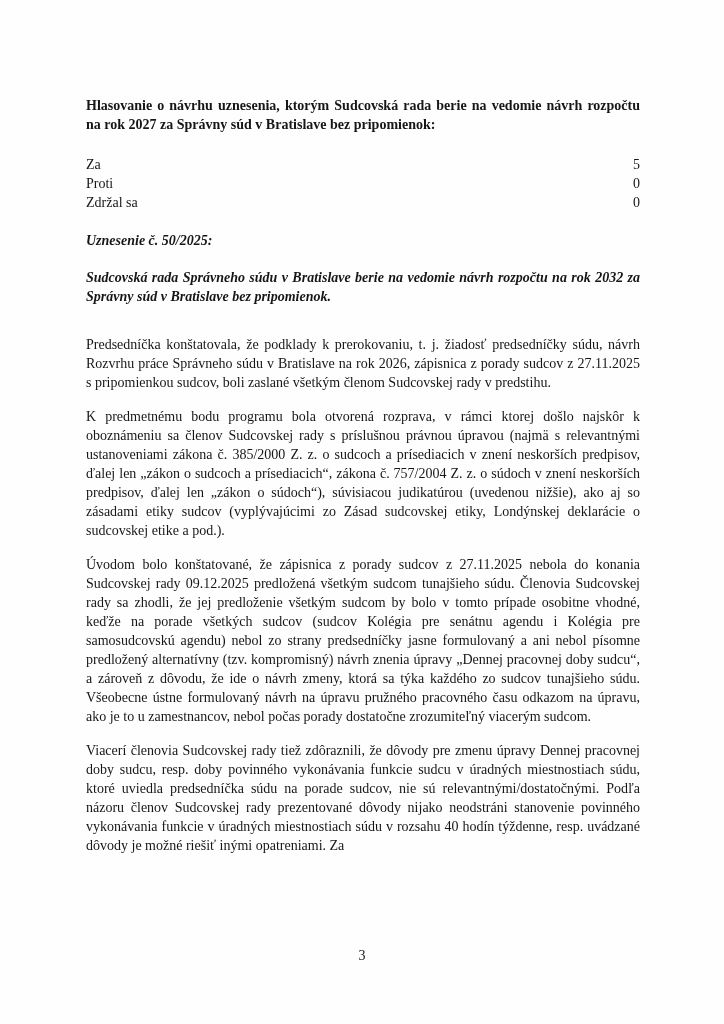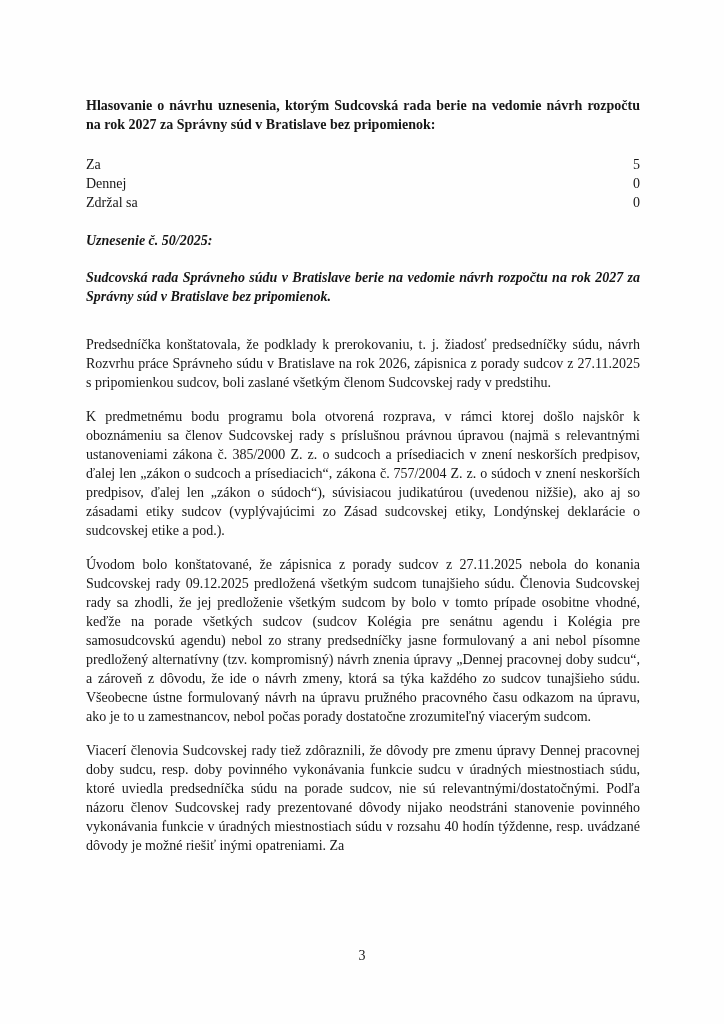--- a/index.html
+++ b/index.html
@@ -78,33 +78,33 @@
 
   <div class="heading-bold">Hlasovanie o návrhu uznesenia, ktorým Sudcovská rada berie na vedomie návrh rozpočtu na rok 2027 za Správny súd v Bratislave bez pripomienok:</div>
 
 
   <div class="vote-table">
     <div class="vote-row">
       <span class="vote-label">Za</span>
       <span class="vote-value">5</span>
     </div>
     <div class="vote-row">
-      <span class="vote-label">Dennej</span>
+      <span class="vote-label">Proti</span>
       <span class="vote-value">0</span>
     </div>
     <div class="vote-row">
       <span class="vote-label">Zdržal sa</span>
       <span class="vote-value">0</span>
     </div>
   </div>
 
 
   <div class="resolution-number">Uznesenie č. 50/2025:</div>
 
-  <div class="resolution-text">Sudcovská rada Správneho súdu v Bratislave berie na vedomie návrh rozpočtu na rok 2027 za Správny súd v Bratislave bez pripomienok.</div>
+  <div class="resolution-text">Sudcovská rada Správneho súdu v Bratislave berie na vedomie návrh rozpočtu na rok 2032 za Správny súd v Bratislave bez pripomienok.</div>
 
 
   <p class="body-par">Predsedníčka konštatovala, že podklady k prerokovaniu, t. j. žiadosť predsedníčky súdu, návrh Rozvrhu práce Správneho súdu v Bratislave na rok 2026, zápisnica z porady sudcov z 27.11.2025 s pripomienkou sudcov, boli zaslané všetkým členom Sudcovskej rady v predstihu.</p>
   <p class="body-par">K predmetnému bodu programu bola otvorená rozprava, v rámci ktorej došlo najskôr k oboznámeniu sa členov Sudcovskej rady s príslušnou právnou úpravou (najmä s relevantnými ustanoveniami zákona č. 385/2000 Z. z. o sudcoch a prísediacich v znení neskorších predpisov, ďalej len „zákon o sudcoch a prísediacich“, zákona č. 757/2004 Z. z. o súdoch v znení neskorších predpisov, ďalej len „zákon o súdoch“), súvisiacou judikatúrou (uvedenou nižšie), ako aj so zásadami etiky sudcov (vyplývajúcimi zo Zásad sudcovskej etiky, Londýnskej deklarácie o sudcovskej etike a pod.).</p>
   <p class="body-par">Úvodom bolo konštatované, že zápisnica z porady sudcov z 27.11.2025 nebola do konania Sudcovskej rady 09.12.2025 predložená všetkým sudcom tunajšieho súdu. Členovia Sudcovskej rady sa zhodli, že jej predloženie všetkým sudcom by bolo v tomto prípade osobitne vhodné, keďže na porade všetkých sudcov (sudcov Kolégia pre senátnu agendu i Kolégia pre samosudcovskú agendu) nebol zo strany predsedníčky jasne formulovaný a ani nebol písomne predložený alternatívny (tzv. kompromisný) návrh znenia úpravy „Dennej pracovnej doby sudcu“, a zároveň z dôvodu, že ide o návrh zmeny, ktorá sa týka každého zo sudcov tunajšieho súdu. Všeobecne ústne formulovaný návrh na úpravu pružného pracovného času odkazom na úpravu, ako je to u zamestnancov, nebol počas porady dostatočne zrozumiteľný viacerým sudcom.</p>
   <p class="body-par">Viacerí členovia Sudcovskej rady tiež zdôraznili, že dôvody pre zmenu úpravy Dennej pracovnej doby sudcu, resp. doby povinného vykonávania funkcie sudcu v úradných miestnostiach súdu, ktoré uviedla predsedníčka súdu na porade sudcov, nie sú relevantnými/dostatočnými. Podľa názoru členov Sudcovskej rady prezentované dôvody nijako neodstráni stanovenie povinného vykonávania funkcie v úradných miestnostiach súdu v rozsahu 40 hodín týždenne, resp. uvádzané dôvody je možné riešiť inými opatreniami.  Za</p>
 
   <div class="page-number">3</div>
 
 </div>

